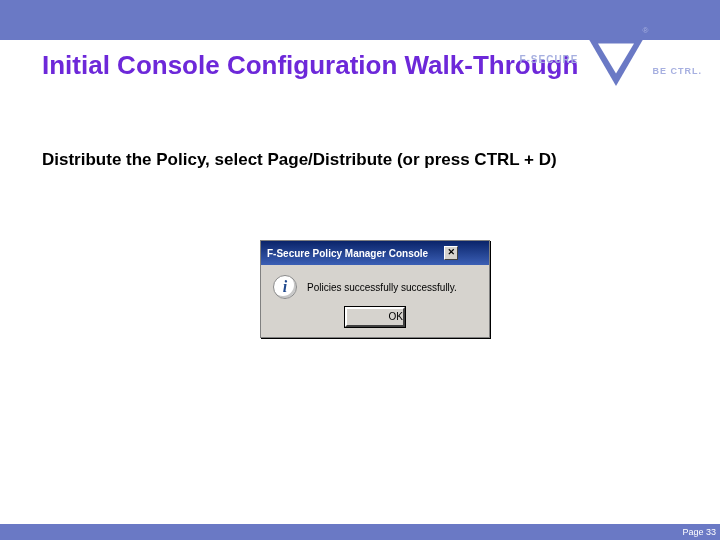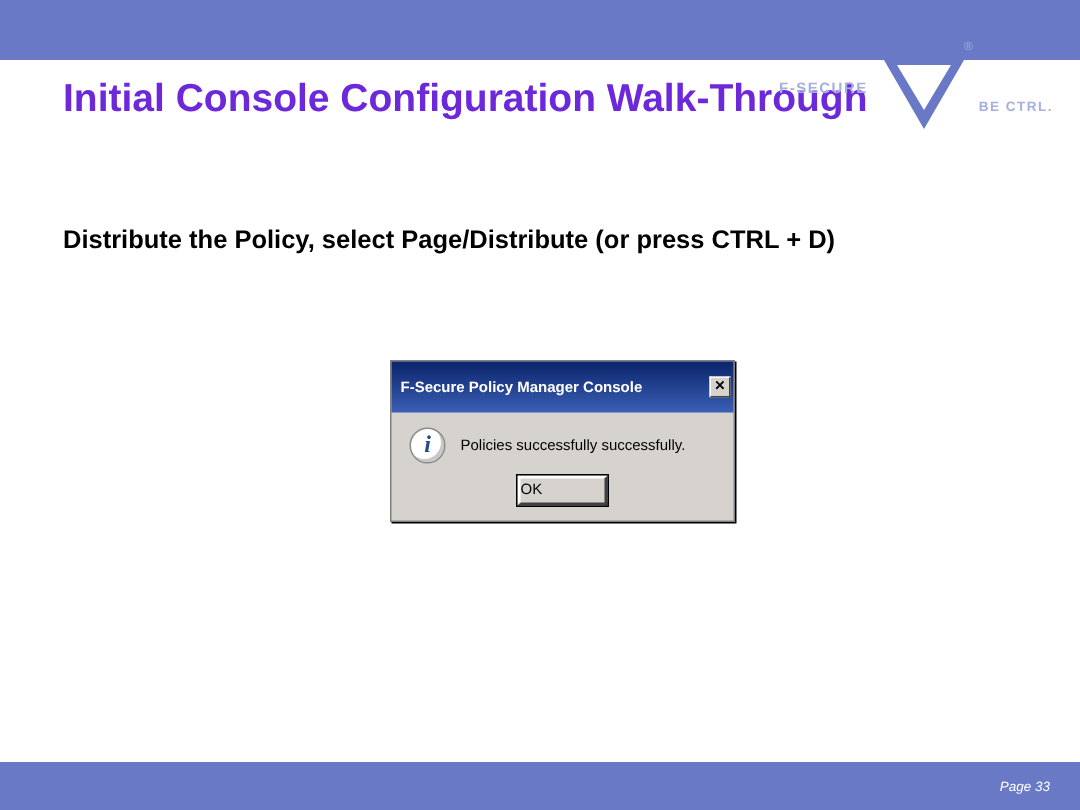--- a/index.html
+++ b/index.html
@@ -57,24 +57,24 @@
   }
 
   
   .dialog {
     position: absolute; left: 260px; top: 240px;
     width: 230px; border: 1px solid #808080; background: #d6d3ce;
     box-shadow: 1px 1px 0 #000;
     font-family: Tahoma, Arial, sans-serif;
   }
   .dialog-titlebar {
-    display: flex; align-items: center; justify-content: space-between;
+    display: flex; align-items: center; 
     background: linear-gradient(#0a246a, #3b5fb5);
     color: #fff; font-size: 10px; font-weight: 700;
-    padding: 2px 2px 2px 6px; height: 34px; gap: 16px;
+    padding: 2px 2px 2px 6px; height: 24px; gap: 16px;
   }
   .titlebar-close {
     width: 14px; height: 14px;
     background: #d6d3ce;
     border: 1px solid #fff; border-right-color: #404040; border-bottom-color: #404040;
     color: #000; font-size: 9px; line-height: 10px; text-align: center;
     font-family: Arial, sans-serif; font-weight: 700;
     padding: 0;
   }
   .dialog-body {
@@ -94,31 +94,30 @@
   }
   .dialog-msg { font-size: 10px; color: #000; }
   .dialog-btnrow {
     display: flex; justify-content: center; padding: 4px 0 10px 0;
   }
   .ok-btn {
     width: 60px; height: 20px;
     background: #d6d3ce;
     border: 2px solid; border-color: #fff #404040 #404040 #fff;
     outline: 1px solid #000;
-    font-size: 10px; text-align: left; line-height: 16px;
+    font-size: 10px; text-align: right; line-height: 16px;
     font-family: Tahoma, Arial, sans-serif;
   }
 
   
   .footer-band {
-    position: absolute; left: 0; right: 0; bottom: 0; height: 32px;
+    position: absolute; left: 0; right: 0; bottom: 0; height: 16px;
     background: #6a79c5;
     display: flex; justify-content: flex-end; align-items: center;
-    padding-right: 20px;
-    font-style: italic;
+    padding-right: 4px;
   }
   .page-num { font-size: 9px; color: #fff; }
 </style>
 </head>
 <body>
 
 <div class="slide">
 
   <div class="header-band"></div>
 

